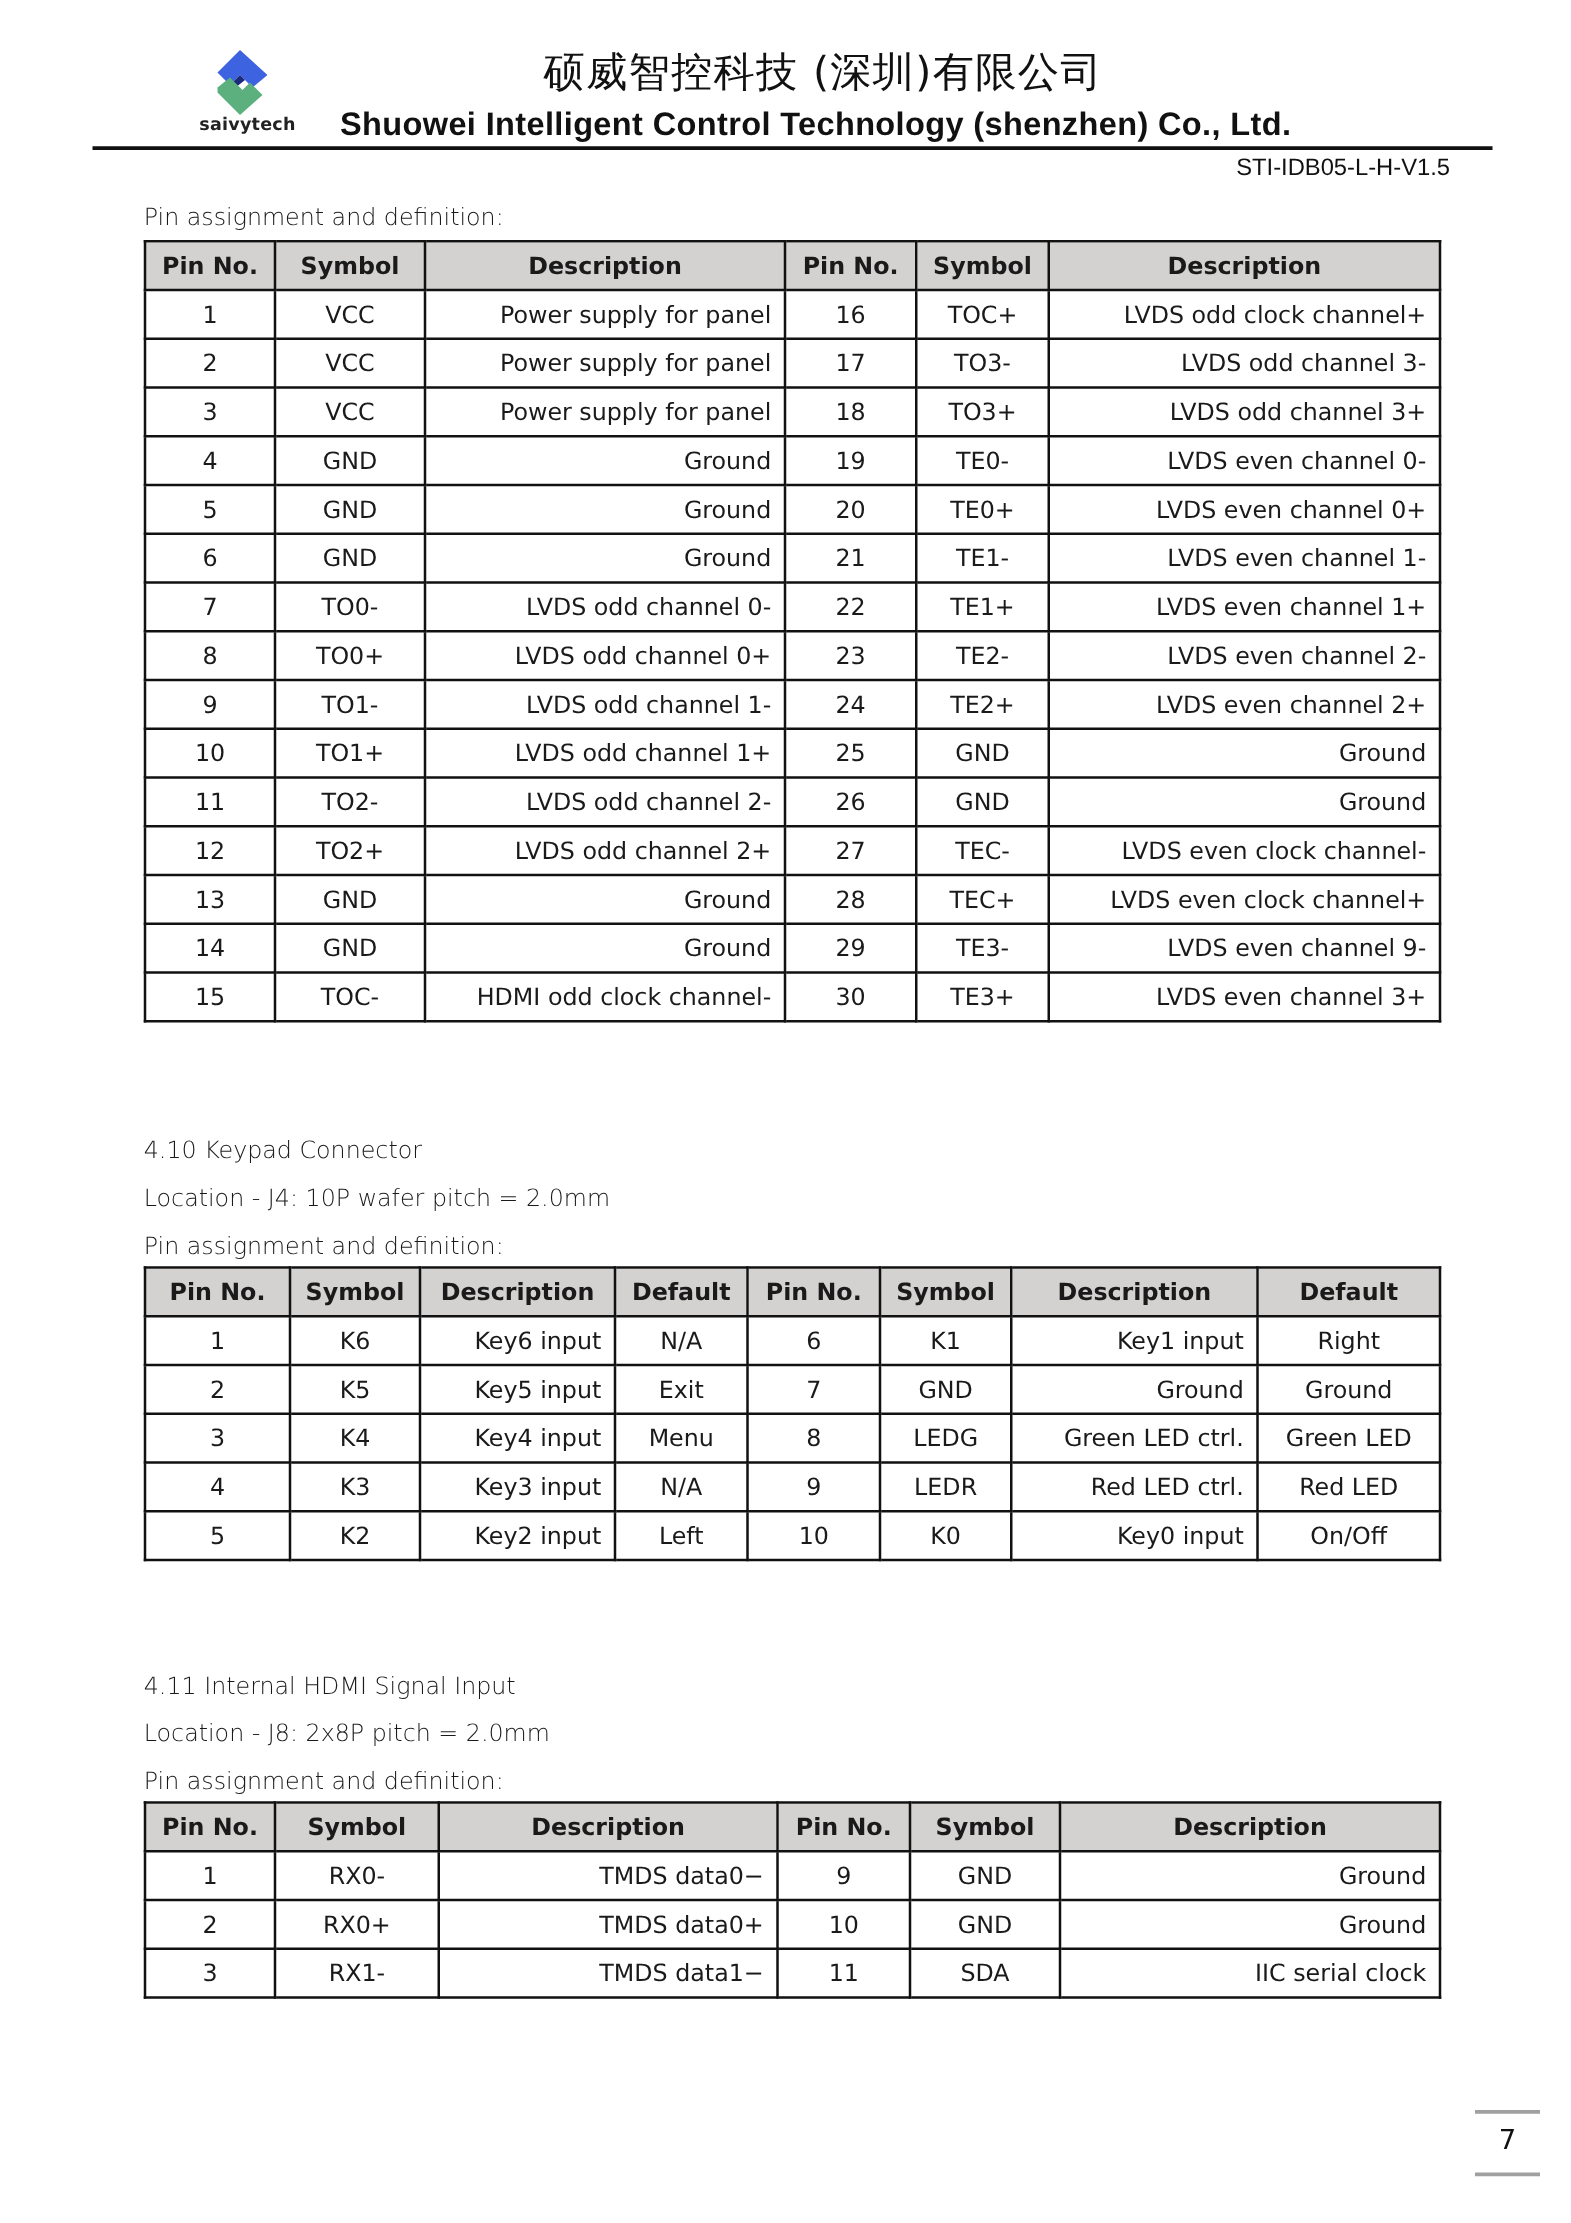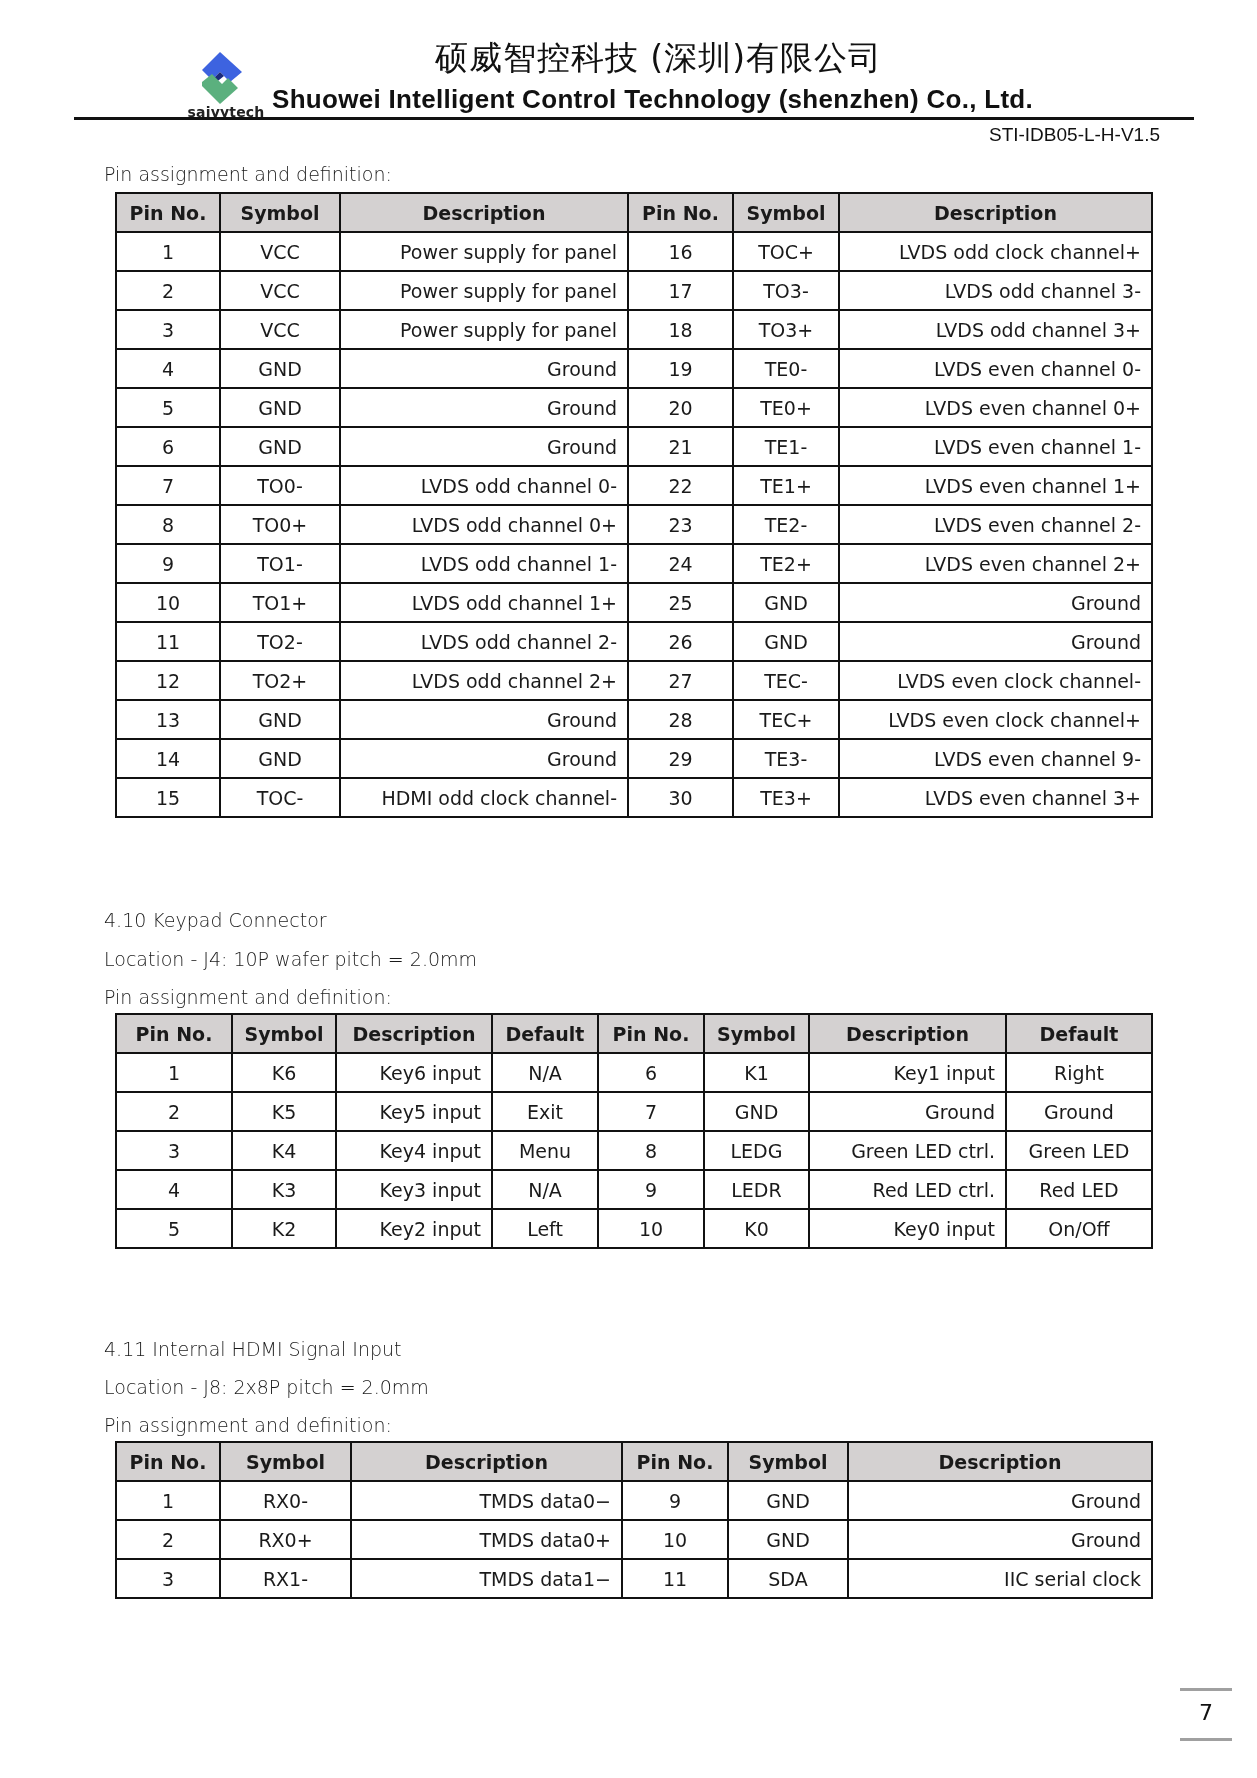--- a/index.html
+++ b/index.html
@@ -1,28 +1,28 @@
 <!DOCTYPE html>
 <html><head>
   <meta charset="utf-8">
   <style>
     * { box-sizing: border-box; margin: 0; padding: 0; }
     html, body { width: 1257px; height: 1778px; background: #ffffff; }
     body { position: relative; font-family: "DejaVu Sans", sans-serif; color: #111; overflow: hidden; }
 
     .header { position: absolute; left: 0; top: 0; width: 1257px; height: 140px; }
-    .logo { position: absolute; left: 152px; top: 52px; width: 80px; height: 72px; margin-left: 28px; }
+    .logo { position: absolute; left: 152px; top: 40px; width: 80px; height: 72px; }
     .logo svg { position: absolute; left: 18px; top: 0; }
     .logo-text { position: absolute; left: 6px; top: 52px; width: 80px; text-align: center; font-family: "DejaVu Sans", sans-serif; font-weight: bold; font-size: 14px; color: #222; letter-spacing: 0.2px; }
     .company-cn { position: absolute; left: 0; top: 36px; width: 1257px; text-align: center; font-family: "DejaVu Sans", sans-serif; font-size: 33px; color: #111; padding-left: 60px; letter-spacing: 1px; }
     .company-en { position: absolute; left: 272px; top: 84px; font-family: "Liberation Sans", sans-serif; font-weight: bold; font-size: 26px; color: #111; letter-spacing: 0.3px; }
     .header-rule { position: absolute; left: 74px; top: 117px; width: 1120px; height: 3px; background: #111; }
     .doc-code { position: absolute; right: 97px; top: 124px; font-family: "Liberation Sans", sans-serif; font-size: 19px; color: #111; }
 
-    .para { position: absolute; left: 104px; font-family: "DejaVu Sans", sans-serif; font-size: 19px; color: #1a1a1a; white-space: nowrap; font-weight: 300; }
+    .para { position: absolute; left: 115px; font-family: "DejaVu Sans", sans-serif; font-size: 19px; color: #1a1a1a; white-space: nowrap; font-weight: 300; }
 
     table.pins { position: absolute; left: 115px; border-collapse: collapse; table-layout: fixed; font-family: "DejaVu Sans", sans-serif; font-size: 19px; color: #1a1a1a; padding-left: 40px; }
     table.pins th, table.pins td { border: 2px solid #111; height: 39px; padding: 0 10px; white-space: nowrap; overflow: hidden; }
     table.pins th { background: #d4d1d1; font-weight: bold; text-align: center; font-size: 19px; }
     table.pins td.c { text-align: center; }
     table.pins td.l { text-align: right; }
 
     .page-num { position: absolute; left: 1180px; top: 1688px; width: 52px; height: 40px; }
     .page-num .bar { position: absolute; left: 0; width: 52px; height: 3px; background: #a0a0a0; }
     .page-num .num { position: absolute; top: 12px; width: 52px; text-align: center; font-family: "DejaVu Sans", sans-serif; font-size: 22px; color: #111; }

